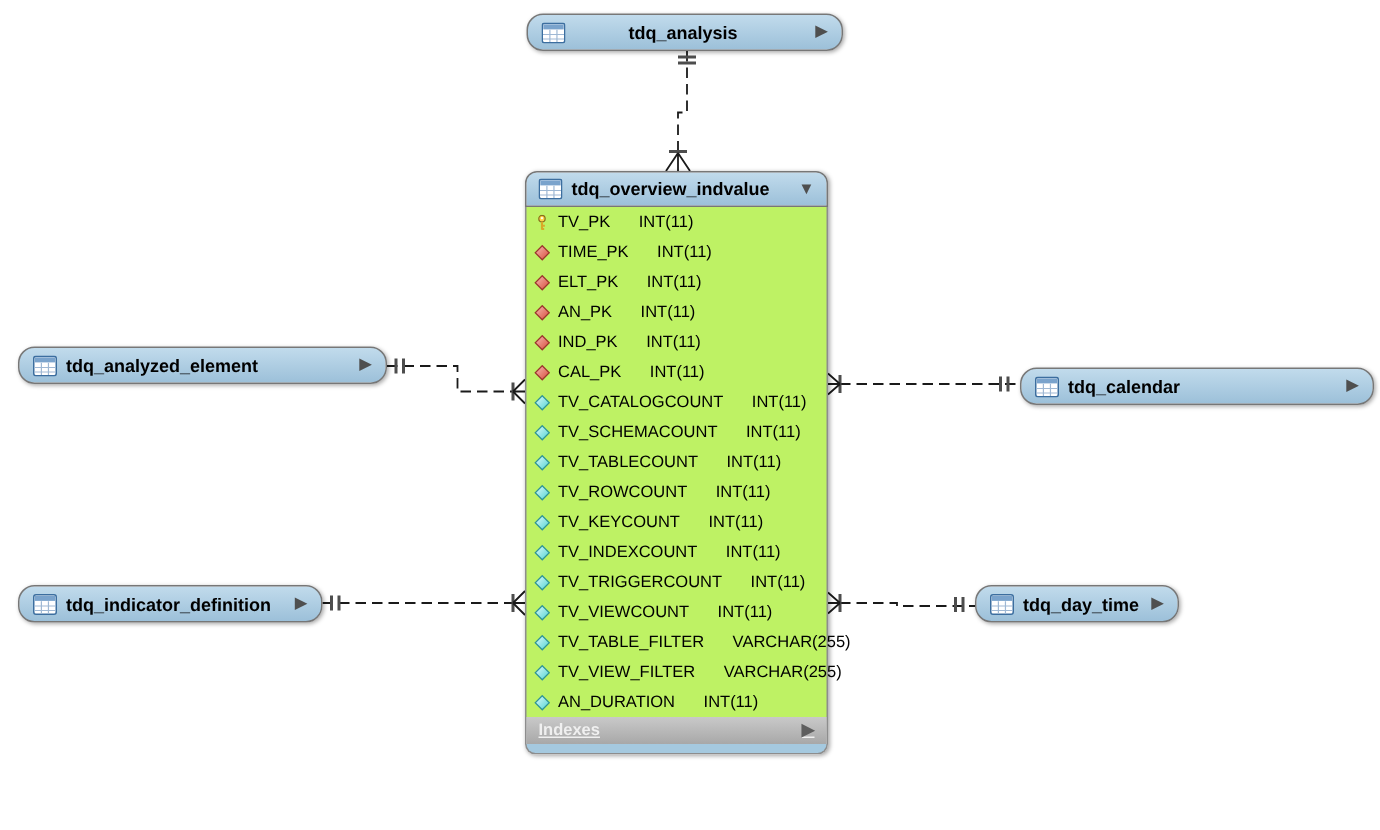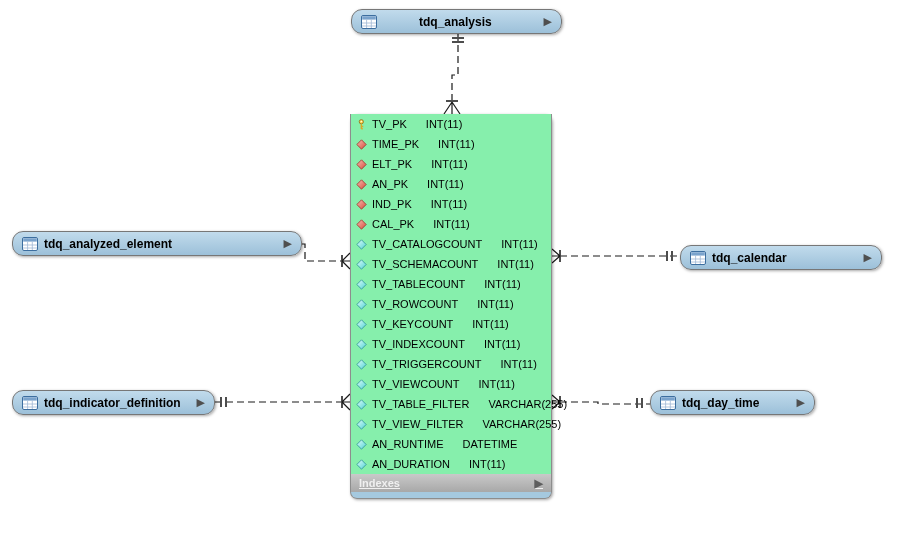--- a/index.html
+++ b/index.html
@@ -18,21 +18,21 @@
   .tbl-ic{width:16px;height:14px;margin-right:6px;flex:none;}
   .tname{font-size:12px;font-weight:bold;color:#000;white-space:nowrap;}
   .expand{margin-left:auto;color:#4f4f4f;font-size:11px;line-height:1;cursor:pointer;}
 
   .mtable{position:absolute;left:350px;top:114px;width:202px;box-sizing:border-box;z-index:2;
           box-shadow:1px 1px 3px rgba(0,0,0,.35);border-radius:8px 8px 7px 7px;}
   .mheader{height:24px;box-sizing:border-box;border:1px solid #777;border-radius:8px 8px 0 0;
            background:linear-gradient(#c1dbec,#9cc0d9);
            display:flex;align-items:center;padding:0 8px;}
   .mheader .tname{font-size:12px;}
-  .mbody{background:#86efac;border-left:1px solid #8d8d8d;border-right:1px solid #8d8d8d;}
+  .mbody{background:#bef264;border-left:1px solid #8d8d8d;border-right:1px solid #8d8d8d;}
   .row{height:20px;display:flex;align-items:center;padding:0 4px 0 5px;
        font-size:11px;color:#000;}
   .ic{width:11px;height:11px;margin-right:5px;flex:none;}
   .cname{white-space:nowrap;}
   .ctype{margin-left:4px;white-space:nowrap;padding-left:15px;}
   .mfooter{height:18px;box-sizing:border-box;border-left:1px solid #8d8d8d;border-right:1px solid #8d8d8d;
            background:linear-gradient(#c9c9c9,#a8a8a8);
            display:flex;align-items:center;padding:0 8px;
            font-size:11px;font-weight:bold;color:#f0f0f0;text-decoration:underline;}
   .mfooter .expand{font-size:11px;color:#5e5e5e;}
@@ -102,53 +102,60 @@
   </svg>
 
   <div class="ctable" style="left:351px;top:9px;width:211px;gap:36px;">
     <svg class="tbl-ic">
         <use href="#icon-table"></use>
       </svg>
     <span class="tname">tdq_analysis</span>
     <span class="expand">▶</span>
   </div>
 
-  <div class="ctable" style="left:12px;top:231px;width:290px;">
+  <div class="ctable" style="left:12px;top:231px;width:246px;">
     <svg class="tbl-ic">
         <use href="#icon-table"></use>
       </svg>
     <span class="tname">tdq_analyzed_element</span>
     <span class="expand">▶</span>
   </div>
 
-  <div class="ctable" style="left:680px;top:245px;width:202px;">
+  <div class="ctable" style="left:680px;top:245px;width:236px;">
     <svg class="tbl-ic">
         <use href="#icon-table"></use>
       </svg>
     <span class="tname">tdq_calendar</span>
     <span class="expand">▶</span>
   </div>
 
   <div class="ctable" style="left:12px;top:390px;width:203px;text-align:center;">
     <svg class="tbl-ic">
         <use href="#icon-table"></use>
       </svg>
     <span class="tname">tdq_indicator_definition</span>
     <span class="expand">▶</span>
   </div>
 
-  <div class="ctable" style="left:650px;top:390px;width:165px;">
+  <div class="ctable" style="left:650px;top:390px;width:136px;">
     <svg class="tbl-ic">
         <use href="#icon-table"></use>
       </svg>
     <span class="tname">tdq_day_time</span>
     <span class="expand">▶</span>
   </div>
 
   <div class="mtable">
+    <div class="mheader">
+      <svg class="tbl-ic">
+          <use href="#icon-table"></use>
+        </svg>
+      <span class="tname">tdq_overview_indvalue</span>
+      <span class="expand">▼</span>
+    </div>
     <div class="mbody">
       <div class="row">
         <svg class="ic">
             <use href="#icon-key"></use>
           </svg>
         <span class="cname">TV_PK</span>
         <span class="ctype">INT(11)</span>
       </div>
       <div class="row">
         <svg class="ic">
@@ -247,27 +254,20 @@
           </svg>
         <span class="cname">TV_TABLE_FILTER</span>
         <span class="ctype">VARCHAR(255)</span>
       </div>
       <div class="row">
         <svg class="ic">
             <use href="#icon-diamond-cyan"></use>
           </svg>
         <span class="cname">TV_VIEW_FILTER</span>
         <span class="ctype">VARCHAR(255)</span>
-      </div>
-      <div class="row">
-        <svg class="ic">
-            <use href="#icon-diamond-cyan"></use>
-          </svg>
-        <span class="cname">AN_RUNTIME</span>
-        <span class="ctype">DATETIME</span>
       </div>
       <div class="row">
         <svg class="ic">
             <use href="#icon-diamond-cyan"></use>
           </svg>
         <span class="cname">AN_DURATION</span>
         <span class="ctype">INT(11)</span>
       </div>
     </div>
     <div class="mfooter">

